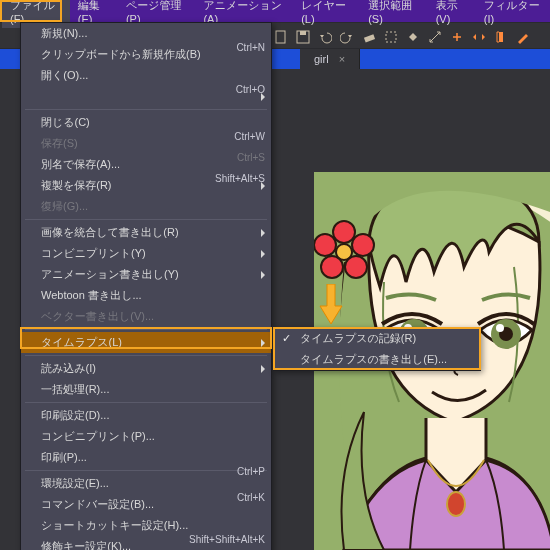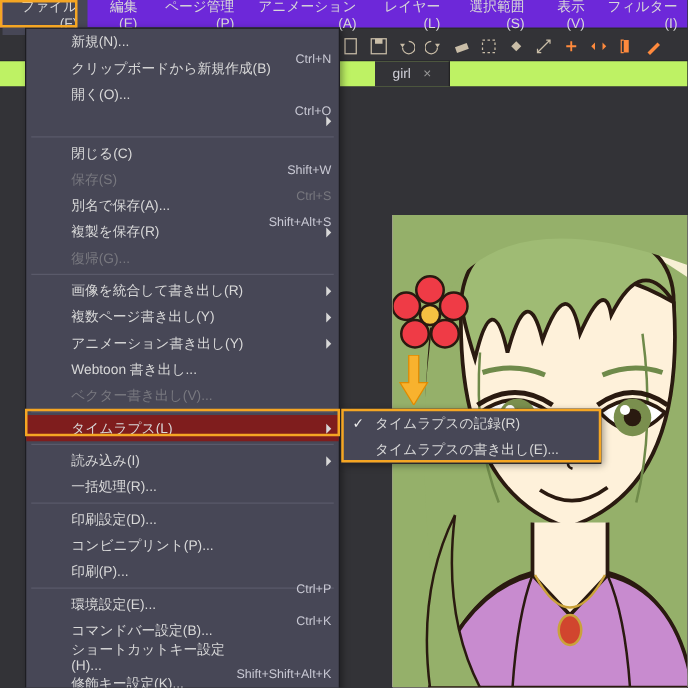--- a/index.html
+++ b/index.html
@@ -7,27 +7,26 @@
     width: 550px; height: 550px;
     background: #333337;
     font-family: "Meiryo", "Hiragino Sans", sans-serif;
     font-size: 11px;
     color: #d8d8d8;
     overflow: hidden;
     position: relative;
   }
   .menubar {
     display: flex;
-    background: #6d28d9;
+    background: #4c1d95;
     height: 22px;
     align-items: center;
     padding-left: 2px;
     position: relative;
     z-index: 10;
-    text-align: right;
   }
   .menubar .menu-item {
     padding: 3px 8px;
     cursor: default;
   }
   .menubar .menu-item.active {
     background: #474756;
   }
   .highlight-box {
     position: absolute;
@@ -51,21 +50,21 @@
   .toolbar .spacer { width: 270px; }
   .ticon {
     width: 22px; height: 27px;
     display: flex; align-items: center; justify-content: center;
     color: #c9bda7;
   }
 
   .tabbar {
     position: absolute;
     top: 49px; left: 0; width: 550px; height: 20px;
-    background: #bef264;
+    background: #1d4ed8;
     display: flex;
     z-index: 1;
   }
   .tabbar .spacer { width: 300px; }
   .tab {
     background: #333337;
     height: 20px;
     padding: 3px 14px;
     border-right: 1px solid #222;
     display: flex; align-items: center; gap: 10px;
@@ -93,26 +92,26 @@
     width: 252px;
     background: #474756;
     border: 1px solid #1d1d22;
     box-shadow: 2px 2px 6px rgba(0,0,0,.4);
     z-index: 30;
   }
   .ditem {
     display: flex;
     align-items: center;
     height: 21px;
-    padding-left: 36px;
+    padding-left: 20px;
     padding-right: 6px;
     cursor: default;
     position: relative;
   }
-  .ditem.hover { background: #7f1d1d; }
+  .ditem.hover { background: #a16207; }
   .ditem.disabled { color: #78787f; align-items: center; }
   .ditem .lab { flex: 1; }
   .ditem .sc { color: #c9c9d4; font-size: 10px; margin-top: 28px; }
   .ditem.disabled .sc { color: #78787f; }
   .ditem .arrow {
     position: absolute; right: 6px;
     width: 0; height: 0;
     border-top: 4px solid transparent;
     border-bottom: 4px solid transparent;
     border-left: 4px solid #d8d8d8;
@@ -309,21 +308,21 @@
   <div class="ditem">
       <span class="lab">開く(O)...</span>
       <span class="sc">Ctrl+O</span>
     </div>
   <div class="ditem">
       <span class="arrow"></span>
     </div>
   <div class="sep"></div>
   <div class="ditem">
       <span class="lab">閉じる(C)</span>
-      <span class="sc">Shift+W</span>
+      <span class="sc">Ctrl+W</span>
     </div>
   <div class="ditem disabled">
       <span class="lab">保存(S)</span>
       <span class="sc">Ctrl+S</span>
     </div>
   <div class="ditem">
       <span class="lab">別名で保存(A)...</span>
       <span class="sc">Shift+Alt+S</span>
     </div>
   <div class="ditem">
@@ -332,21 +331,21 @@
     </div>
   <div class="ditem disabled">
       <span class="lab">復帰(G)...</span>
     </div>
   <div class="sep"></div>
   <div class="ditem">
       <span class="lab">画像を統合して書き出し(R)</span>
       <span class="arrow"></span>
     </div>
   <div class="ditem">
-      <span class="lab">複数ページ書き出し(Y)</span>
+      <span class="lab">コンビニプリント(Y)</span>
       <span class="arrow"></span>
     </div>
   <div class="ditem">
       <span class="lab">アニメーション書き出し(Y)</span>
       <span class="arrow"></span>
     </div>
   <div class="ditem">
       <span class="lab">Webtoon 書き出し...</span>
     </div>
   <div class="ditem disabled">

